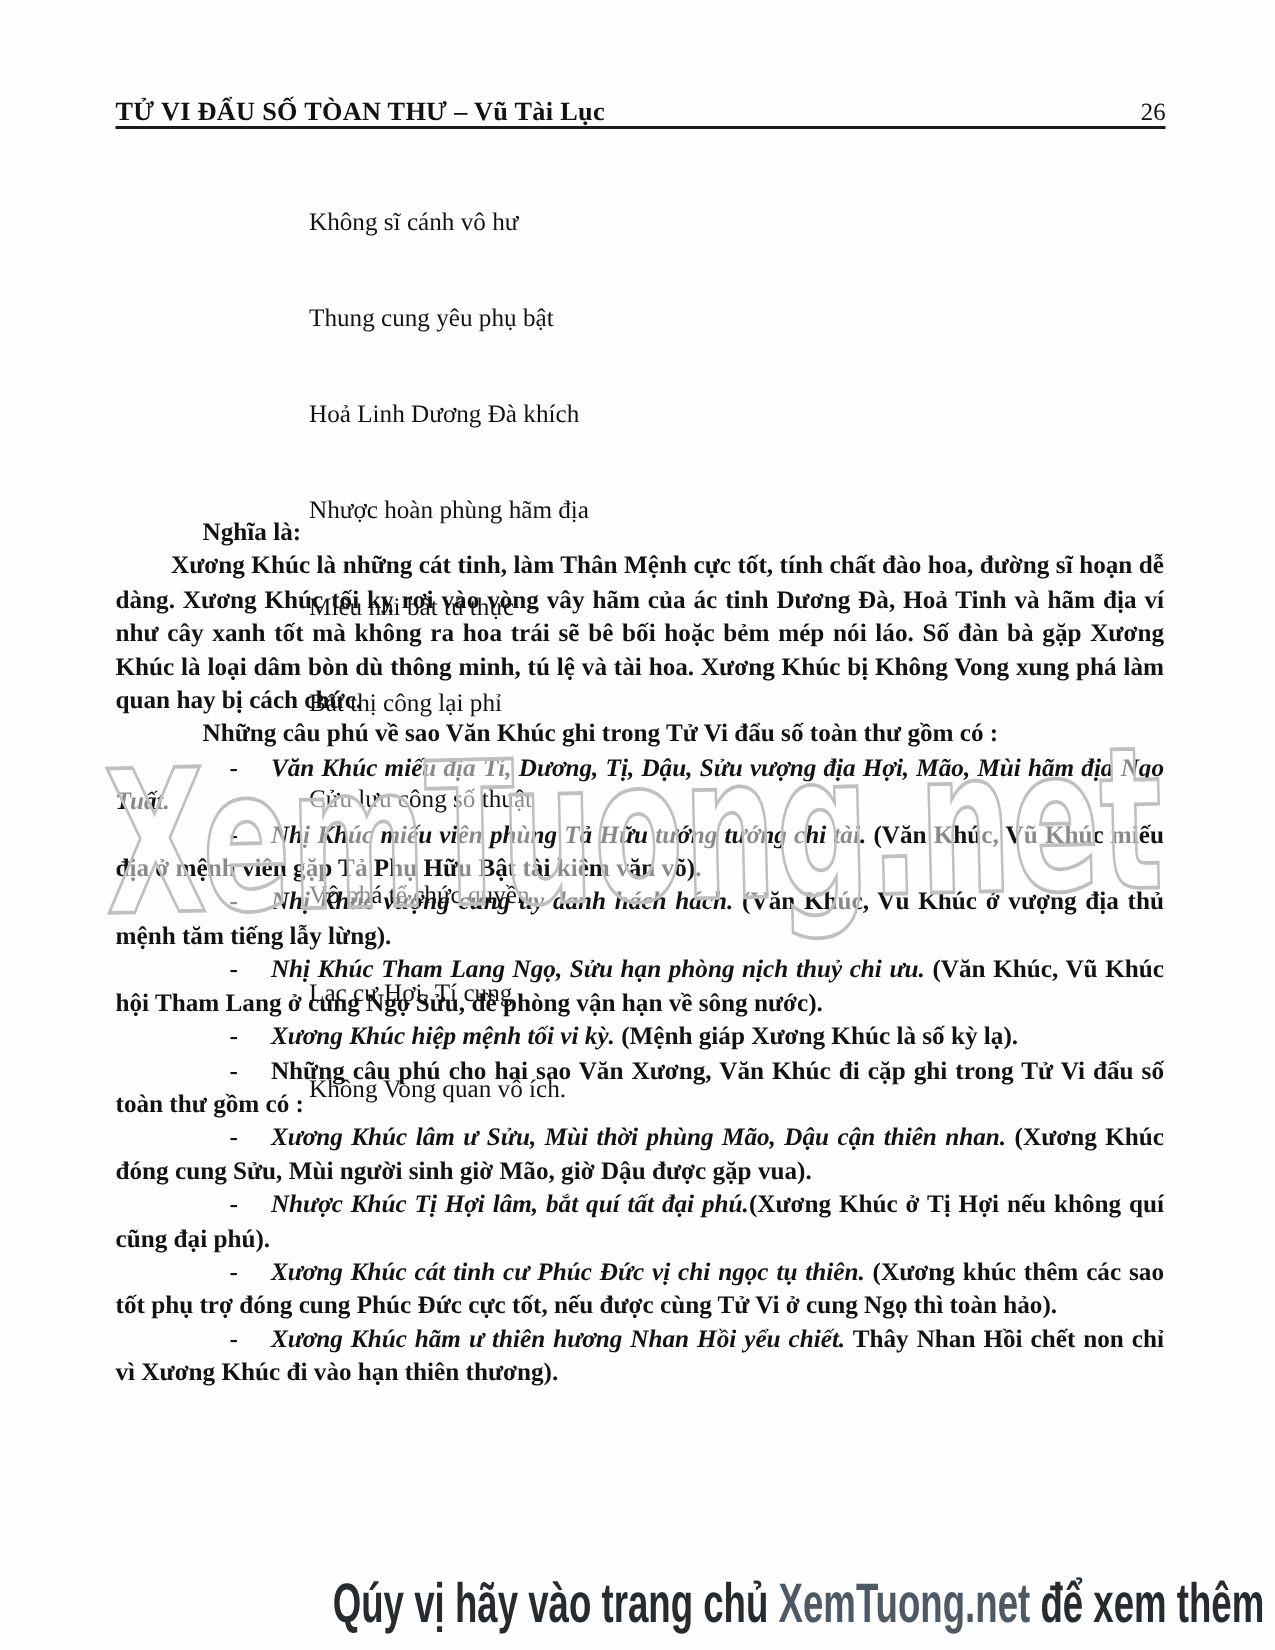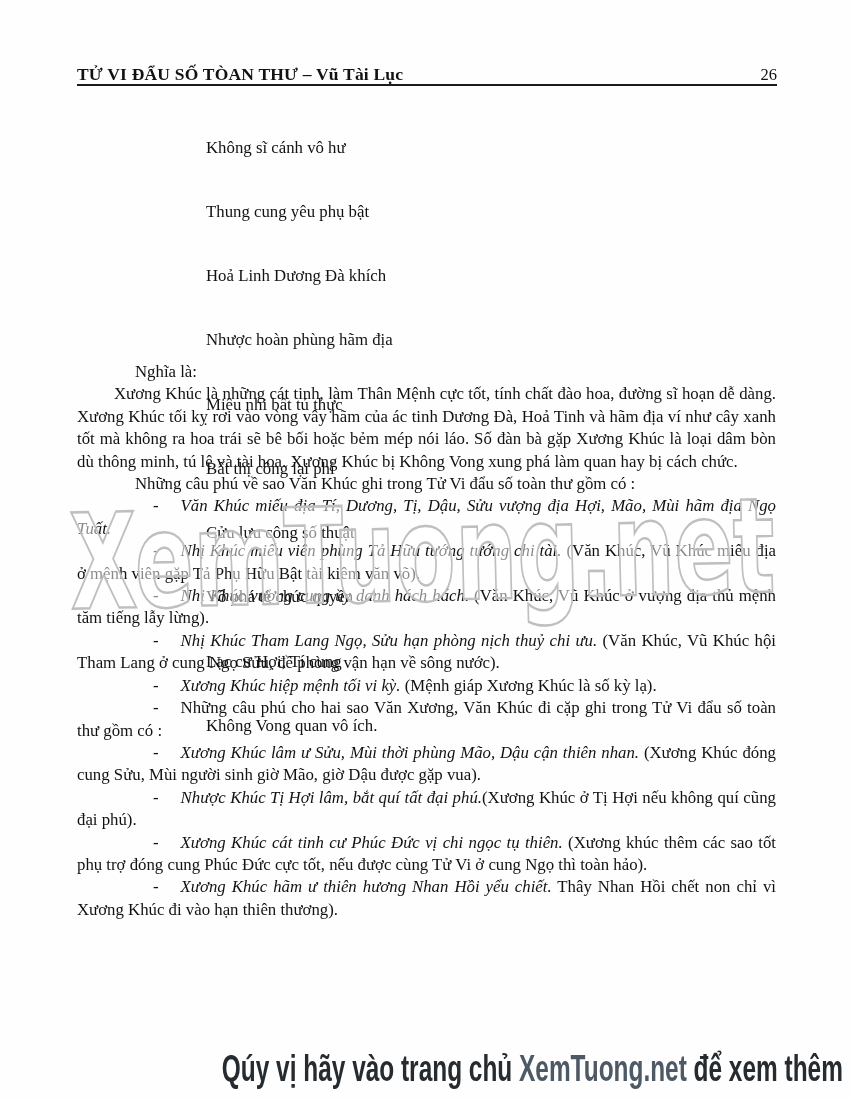--- a/index.html
+++ b/index.html
@@ -19,22 +19,22 @@
   .header .pagenum{font-size:16.5px;font-weight:normal;}
   .rule{
     position:absolute;left:77px;right:73px;top:84px;
     border-top:2px solid #1c1c1c;height:0;
   }
   .poem{
     position:absolute;left:206px;top:94px;
     font-size:16.8px;line-height:21.4px;white-space:pre;
   }
   .content{
-    position:absolute;left:77px;top:361px;width:699px;
-    font-size:16.8px;line-height:22.4px;text-align:justify;
+    position:absolute;left:77px;top:344px;width:699px;
+    font-size:16.8px;line-height:22.4px;text-align:justify;font-weight:bold;
   }
   .content p{margin:0;}
   .indent-sm{text-indent:37px;}
   .indent-lg{text-indent:58px;}
   .item{text-indent:76px;}
   .spacer{display:inline-block;width:22px;}
   .it{font-style:italic;}
   .watermark{
     position:absolute;left:52px;top:472px;
     transform:rotate(-1.4deg);

